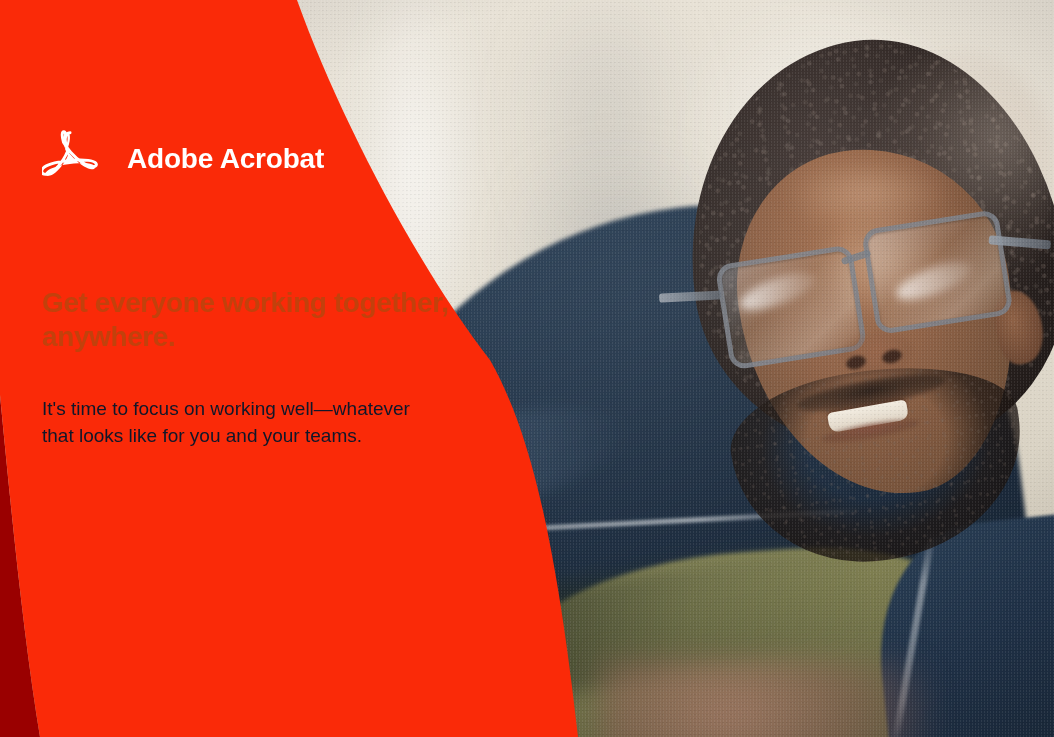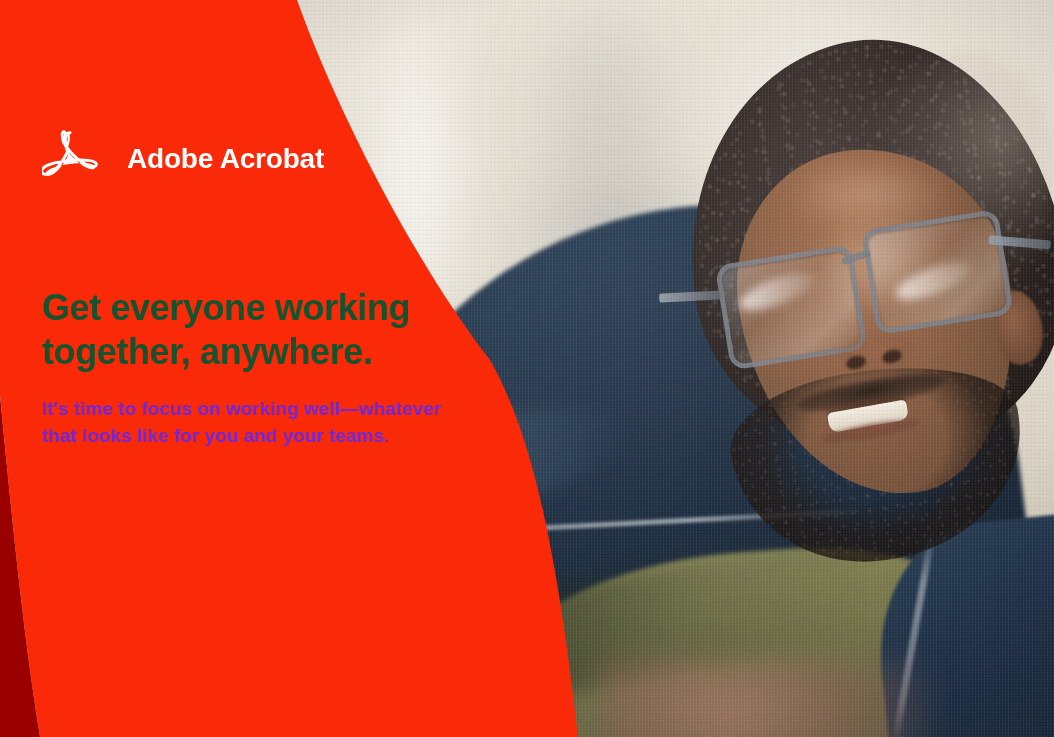--- a/index.html
+++ b/index.html
@@ -392,35 +392,35 @@
     font-weight: bold;
     letter-spacing: -0.2px;
     white-space: nowrap;
     line-height: 1;
   }
 
   .headline {
     position: absolute;
     left: 42px; top: 286px;
     width: 430px;
-    color: #14532d;
-    font-size: 36px;
+    color: #c2410c;
+    font-size: 28px;
     font-weight: bold;
     line-height: 1.22;
     letter-spacing: -0.4px;
     margin: 0;
   }
 
   .subhead {
     position: absolute;
     left: 42px; top: 396px;
     width: 400px;
-    color: #6d28d9;
+    color: #0f172a;
     font-size: 19px;
-    font-weight: bold;
+    font-weight: normal;
     line-height: 1.42;
     margin: 0;
   }
 </style>
 </head>
 <body>
 
 <div class="banner">
 
   <div class="photo">

